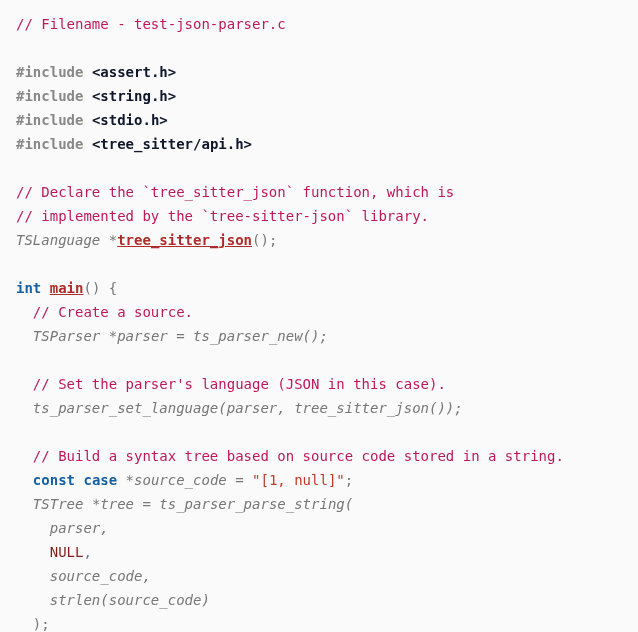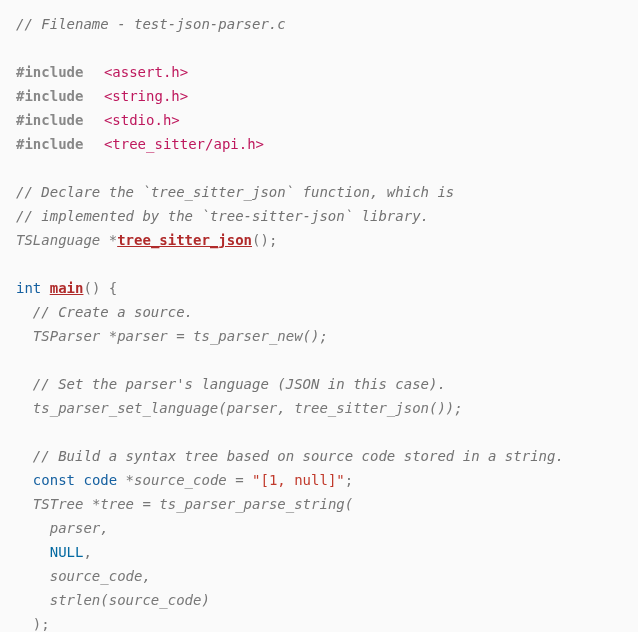--- a/index.html
+++ b/index.html
@@ -11,29 +11,29 @@
     line-height: 24px;
     color: #9aa0a6;
     width: 638px;
     box-sizing: border-box;
   }
   pre {
     margin: 0;
     white-space: pre;
     font-family: inherit;
   }
-  .c   { color: #737373; font-style: italic; }   
+  .c   { color: #be185d; }   
   .kw  { color: #888888; font-weight: bold; }    
-  .hdr { color: #be185d; font-weight: normal; margin-left: 12px; }                       
-  .tyb { color: #1560a0; font-weight: normal; }    
+  .hdr { color: #0f172a; font-weight: bold; }                       
+  .tyb { color: #1560a0; font-weight: bold; }    
   .fn  { color: #b02b2b; font-weight: bold; text-decoration: underline; }    
   .id  { color: #777777; font-style: italic; }                       
   .op  { color: #777777; }                       
   .str { color: #c0392b; }                       
-  .nil { color: #0369a1; }                       
+  .nil { color: #7f1d1d; }                       
 </style>
 </head>
 <body>
 
 <pre><span class="c">// Filename - test-json-parser.c</span>
 
 <span class="kw">#include</span> <span class="hdr">&lt;assert.h&gt;</span>
 <span class="kw">#include</span> <span class="hdr">&lt;string.h&gt;</span>
 <span class="kw">#include</span> <span class="hdr">&lt;stdio.h&gt;</span>
 <span class="kw">#include</span> <span class="hdr">&lt;tree_sitter/api.h&gt;</span>
@@ -43,19 +43,19 @@
 <span class="id">TSLanguage</span> <span class="op">*</span><span class="fn">tree_sitter_json</span><span class="op">();</span>
 
 <span class="tyb">int</span> <span class="fn">main</span><span class="op">() {</span>
   <span class="c">// Create a source.</span>
   <span class="id">TSParser</span> <span class="id">*parser = ts_parser_new();</span>
 
   <span class="c">// Set the parser's language (JSON in this case).</span>
   <span class="id">ts_parser_set_language(parser, tree_sitter_json());</span>
 
   <span class="c">// Build a syntax tree based on source code stored in a string.</span>
-  <span class="tyb">const</span> <span class="tyb">code</span> <span class="id">*source_code = </span><span class="str">"[1, null]"</span><span class="op">;</span>
+  <span class="tyb">const</span> <span class="tyb">case</span> <span class="id">*source_code = </span><span class="str">"[1, null]"</span><span class="op">;</span>
   <span class="id">TSTree</span> <span class="id">*tree = ts_parser_parse_string(</span>
     <span class="id">parser,</span>
     <span class="nil">NULL</span><span class="op">,</span>
     <span class="id">source_code,</span>
     <span class="id">strlen(source_code)</span>
   <span class="op">);</span></pre>
 
 </body></html>

